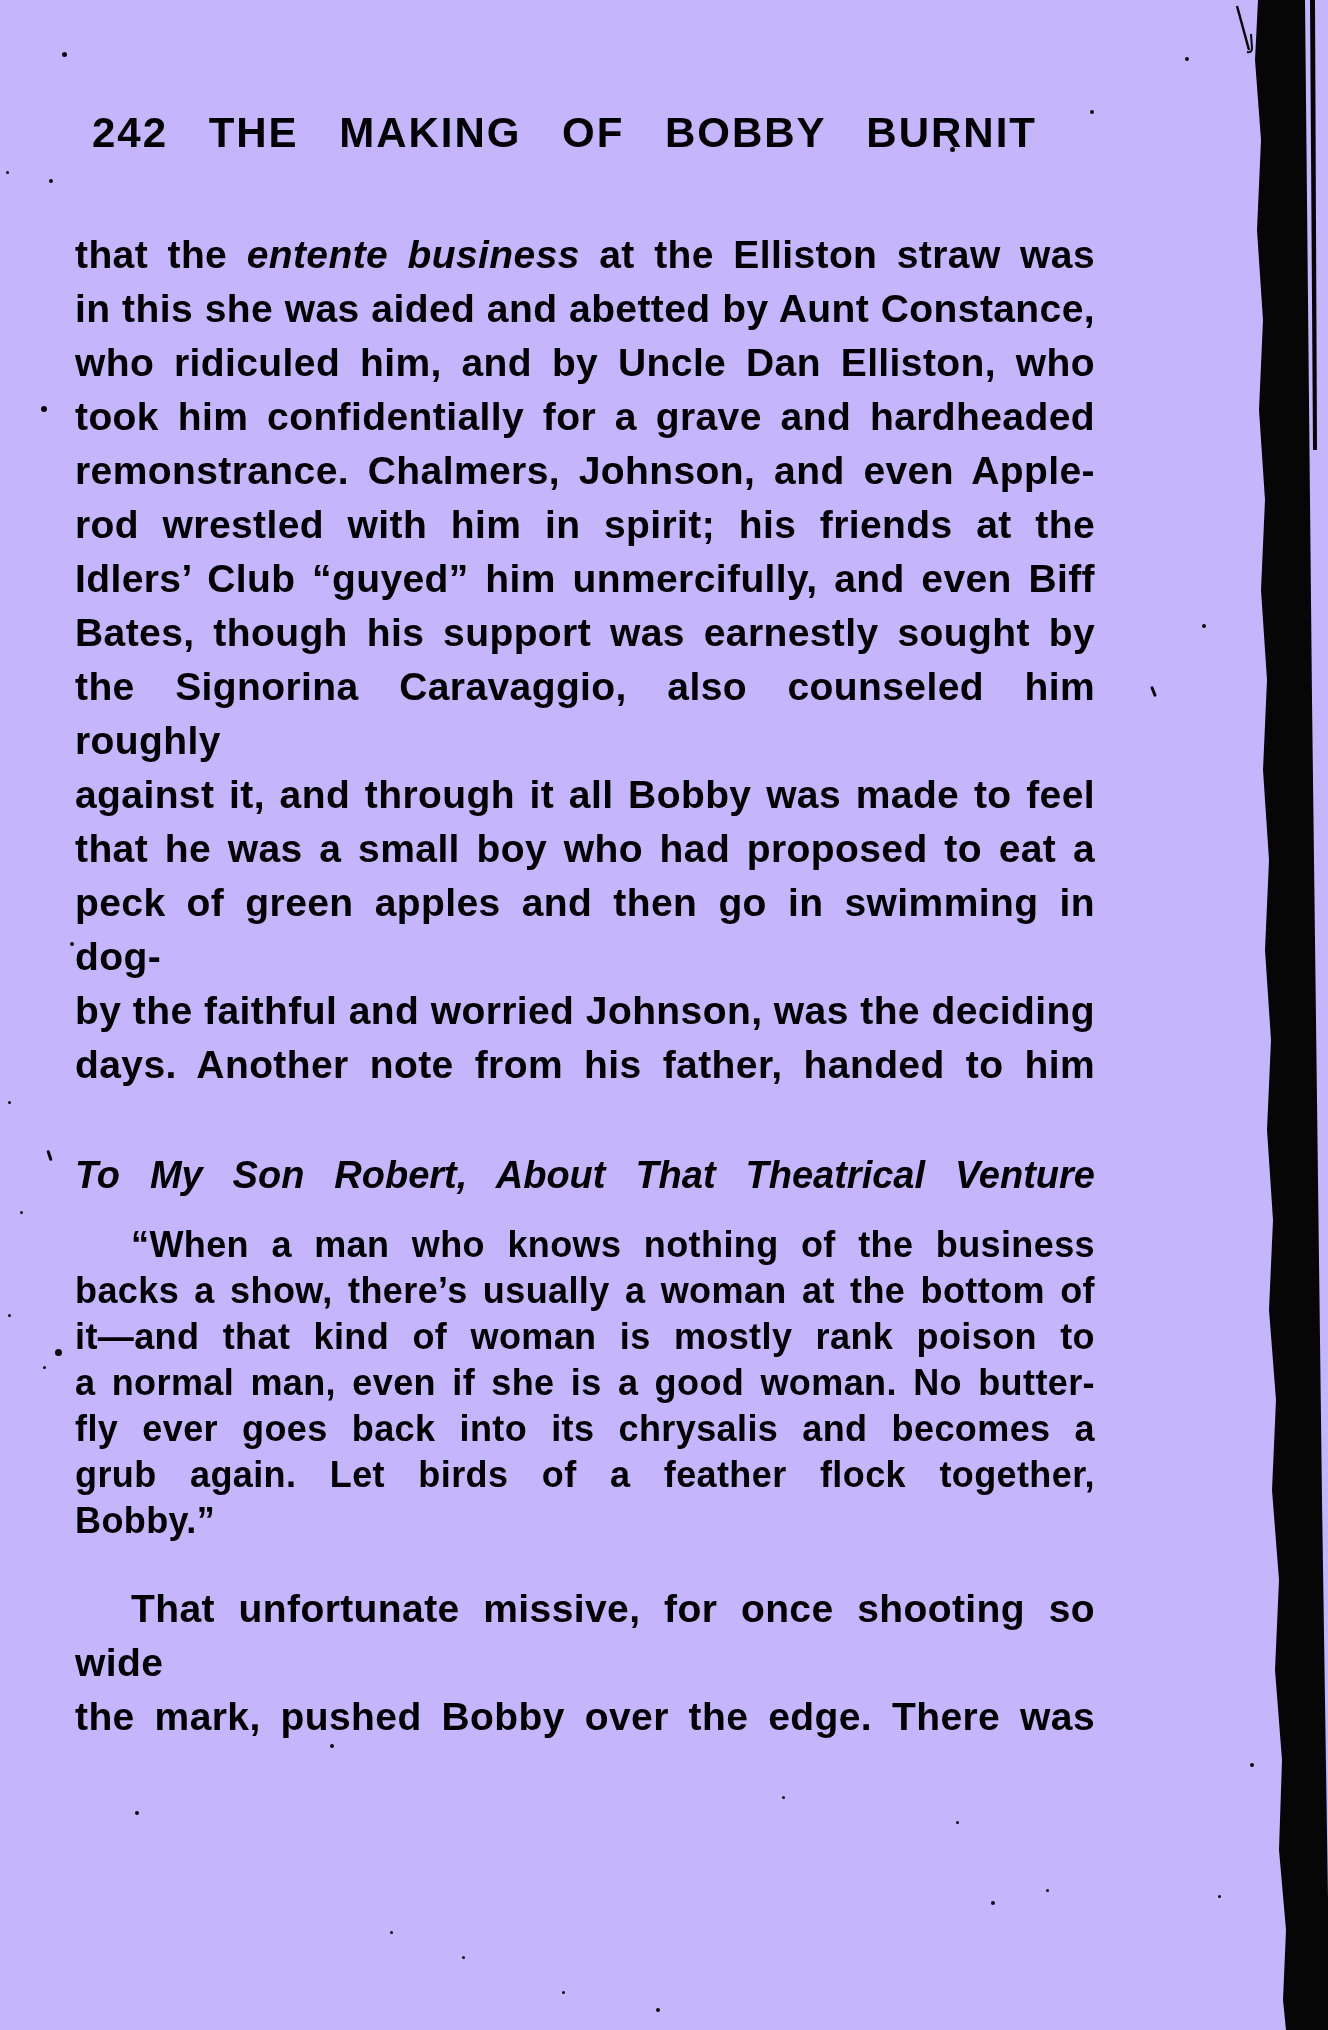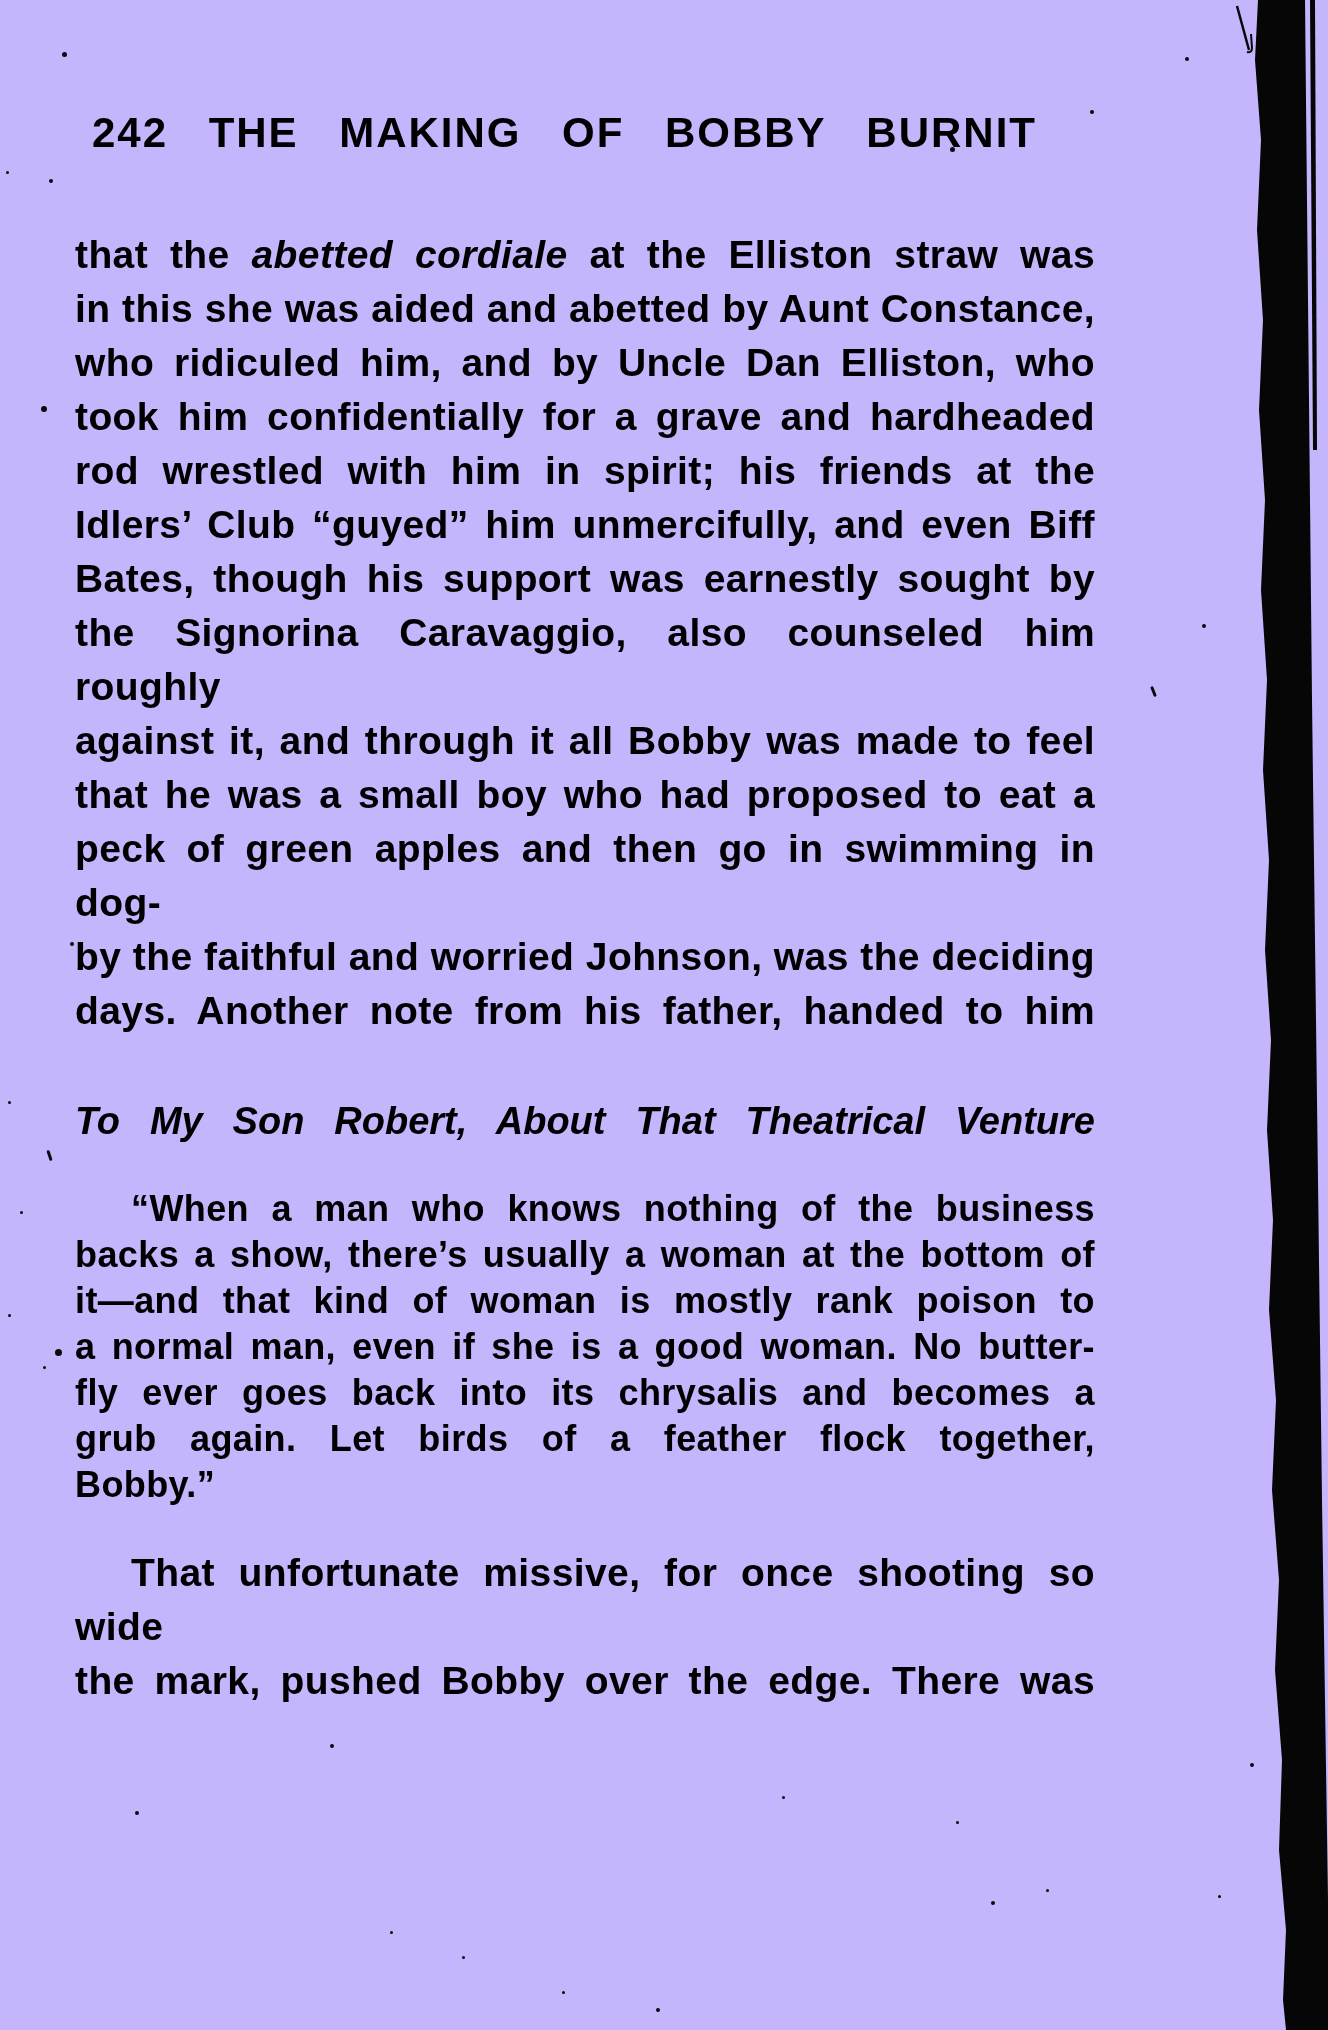--- a/index.html
+++ b/index.html
@@ -27,43 +27,44 @@
     text-align:justify;text-align-last:justify;
   }
   .letter .bline{font-size:36px;line-height:46px;}
   .lastline{text-align-last:left;}
   .ind{text-indent:56px;}
   .letterhead{
     margin-top:56px;
     font-style:italic;font-weight:600;font-size:38px;line-height:54px;
     text-align:justify;text-align-last:justify;
   }
-  .letter{margin-top:38px;}
+  .letter{margin-top:20px;}
   .closing{margin-top:38px;}
   .it{font-style:italic;}
   
   .band{position:absolute;top:0;right:0;width:76px;height:2030px;}
   .penmark{position:absolute;left:1225px;top:0;width:40px;height:62px;}
   .speck{position:absolute;background:#0a0a0a;border-radius:50%;}
   .tick{position:absolute;background:#0a0a0a;width:3px;height:11px;border-radius:2px;}
 </style>
 </head>
 <body>
 
 <div class="page">
 
   <div class="header"><span>242</span> <span>THE MAKING OF BOBBY BURNIT</span></div>
 
   <div class="column">
 
     <div class="para">
-      <div class="bline"><span>that the </span><span class="it">abetted cordiale</span><span> at the Elliston straw was</span></div>
+      <div class="bline"><span>that the </span><span class="it">entente business</span><span> at the Elliston straw was</span></div>
       <div class="bline">in this she was aided and abetted by Aunt Constance,</div>
       <div class="bline">who ridiculed him, and by Uncle Dan Elliston, who</div>
       <div class="bline">took him confidentially for a grave and hardheaded</div>
+      <div class="bline">remonstrance.  Chalmers, Johnson, and even Apple-</div>
       <div class="bline">rod wrestled with him in spirit; his friends at the</div>
       <div class="bline">Idlers’ Club “guyed” him unmercifully, and even Biff</div>
       <div class="bline">Bates, though his support was earnestly sought by</div>
       <div class="bline">the Signorina Caravaggio, also counseled him roughly</div>
       <div class="bline">against it, and through it all Bobby was made to feel</div>
       <div class="bline">that he was a small boy who had proposed to eat a</div>
       <div class="bline">peck of green apples and then go in swimming in dog-</div>
       <div class="bline">by the faithful and worried Johnson, was the deciding</div>
       <div class="bline">days.  Another note from his father, handed to him</div>
     </div>

